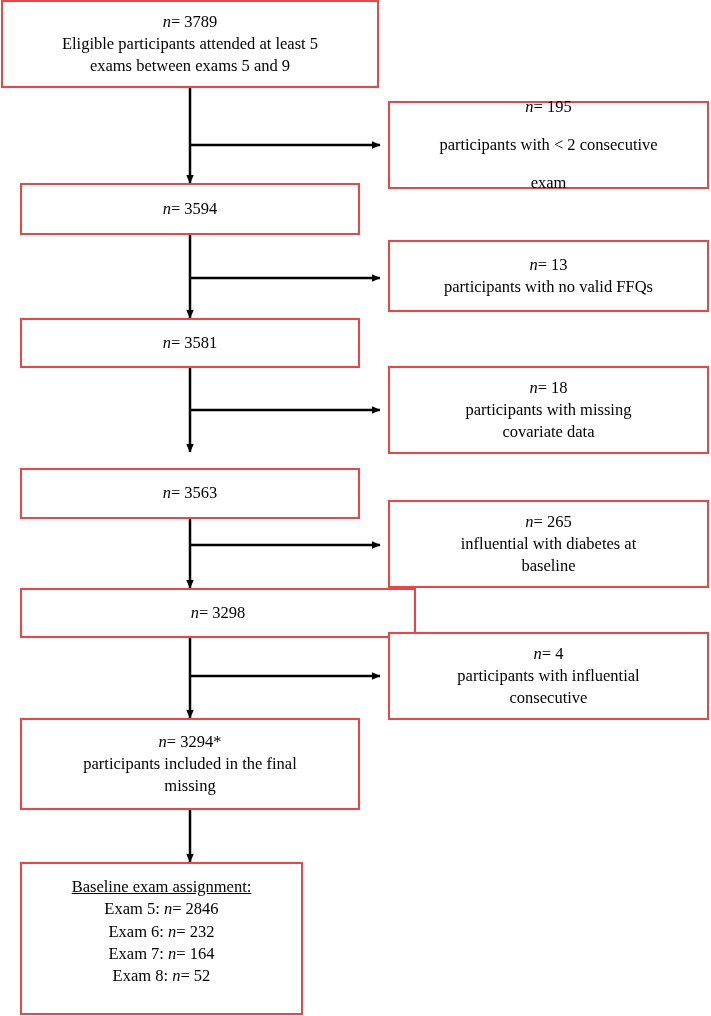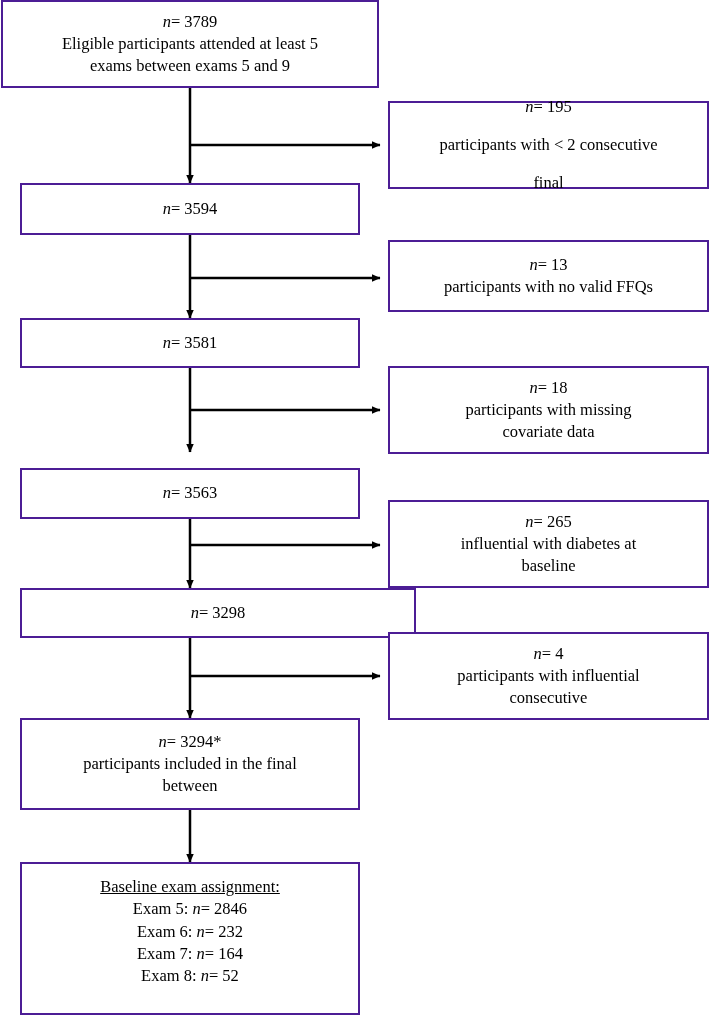--- a/index.html
+++ b/index.html
@@ -15,21 +15,21 @@
     position: relative;
     overflow: hidden;
   }
   #canvas {
     position: relative;
     width: 711px;
     height: 1016px;
   }
   .box {
     position: absolute;
-    border: 2px solid #4c1d95;
+    border: 2px solid #ef4444;
     background: #ffffff;
     box-sizing: border-box;
     display: flex;
     flex-direction: column;
     align-items: center;
     justify-content: center;
     text-align: center;
     font-size: 16.5px;
     line-height: 1.35;
     padding: 4px 0;
@@ -110,35 +110,35 @@
     <span class="line"><i class="n-italic">n</i>= 3563</span>
   </div>
 
   <div class="box" style="left:20px; top:588px; width:396px; height:50px;">
     <span class="line"><i class="n-italic">n</i>= 3298</span>
   </div>
 
   <div class="box" style="left:20px; top:718px; width:340px; height:92px;">
     <span class="line"><i class="n-italic">n</i>= 3294*</span>
     <span class="line">participants included in the final</span>
-    <span class="line">between</span>
+    <span class="line">missing</span>
   </div>
 
-  <div class="box left-list" style="left:20px; top:862px; width:340px; height:153px;">
+  <div class="box left-list" style="left:20px; top:862px; width:283px; height:153px;">
     <span class="line underline">Baseline exam assignment:</span>
     <span class="line">Exam 5: <i class="n-italic">n</i>= 2846</span>
     <span class="line">Exam 6: <i class="n-italic">n</i>= 232</span>
     <span class="line">Exam 7: <i class="n-italic">n</i>= 164</span>
     <span class="line">Exam 8: <i class="n-italic">n</i>= 52</span>
   </div>
 
   <div class="box" style="left:388px; top:101px; width:321px; height:88px;gap:16px;">
     <span class="line"><i class="n-italic">n</i>= 195</span>
     <span class="line">participants with &lt; 2 consecutive</span>
-    <span class="line">final</span>
+    <span class="line">exam</span>
   </div>
 
   <div class="box" style="left:388px; top:240px; width:321px; height:72px;">
     <span class="line"><i class="n-italic">n</i>= 13</span>
     <span class="line">participants with no valid FFQs</span>
   </div>
 
   <div class="box" style="left:388px; top:366px; width:321px; height:88px;">
     <span class="line"><i class="n-italic">n</i>= 18</span>
     <span class="line">participants with missing</span>

